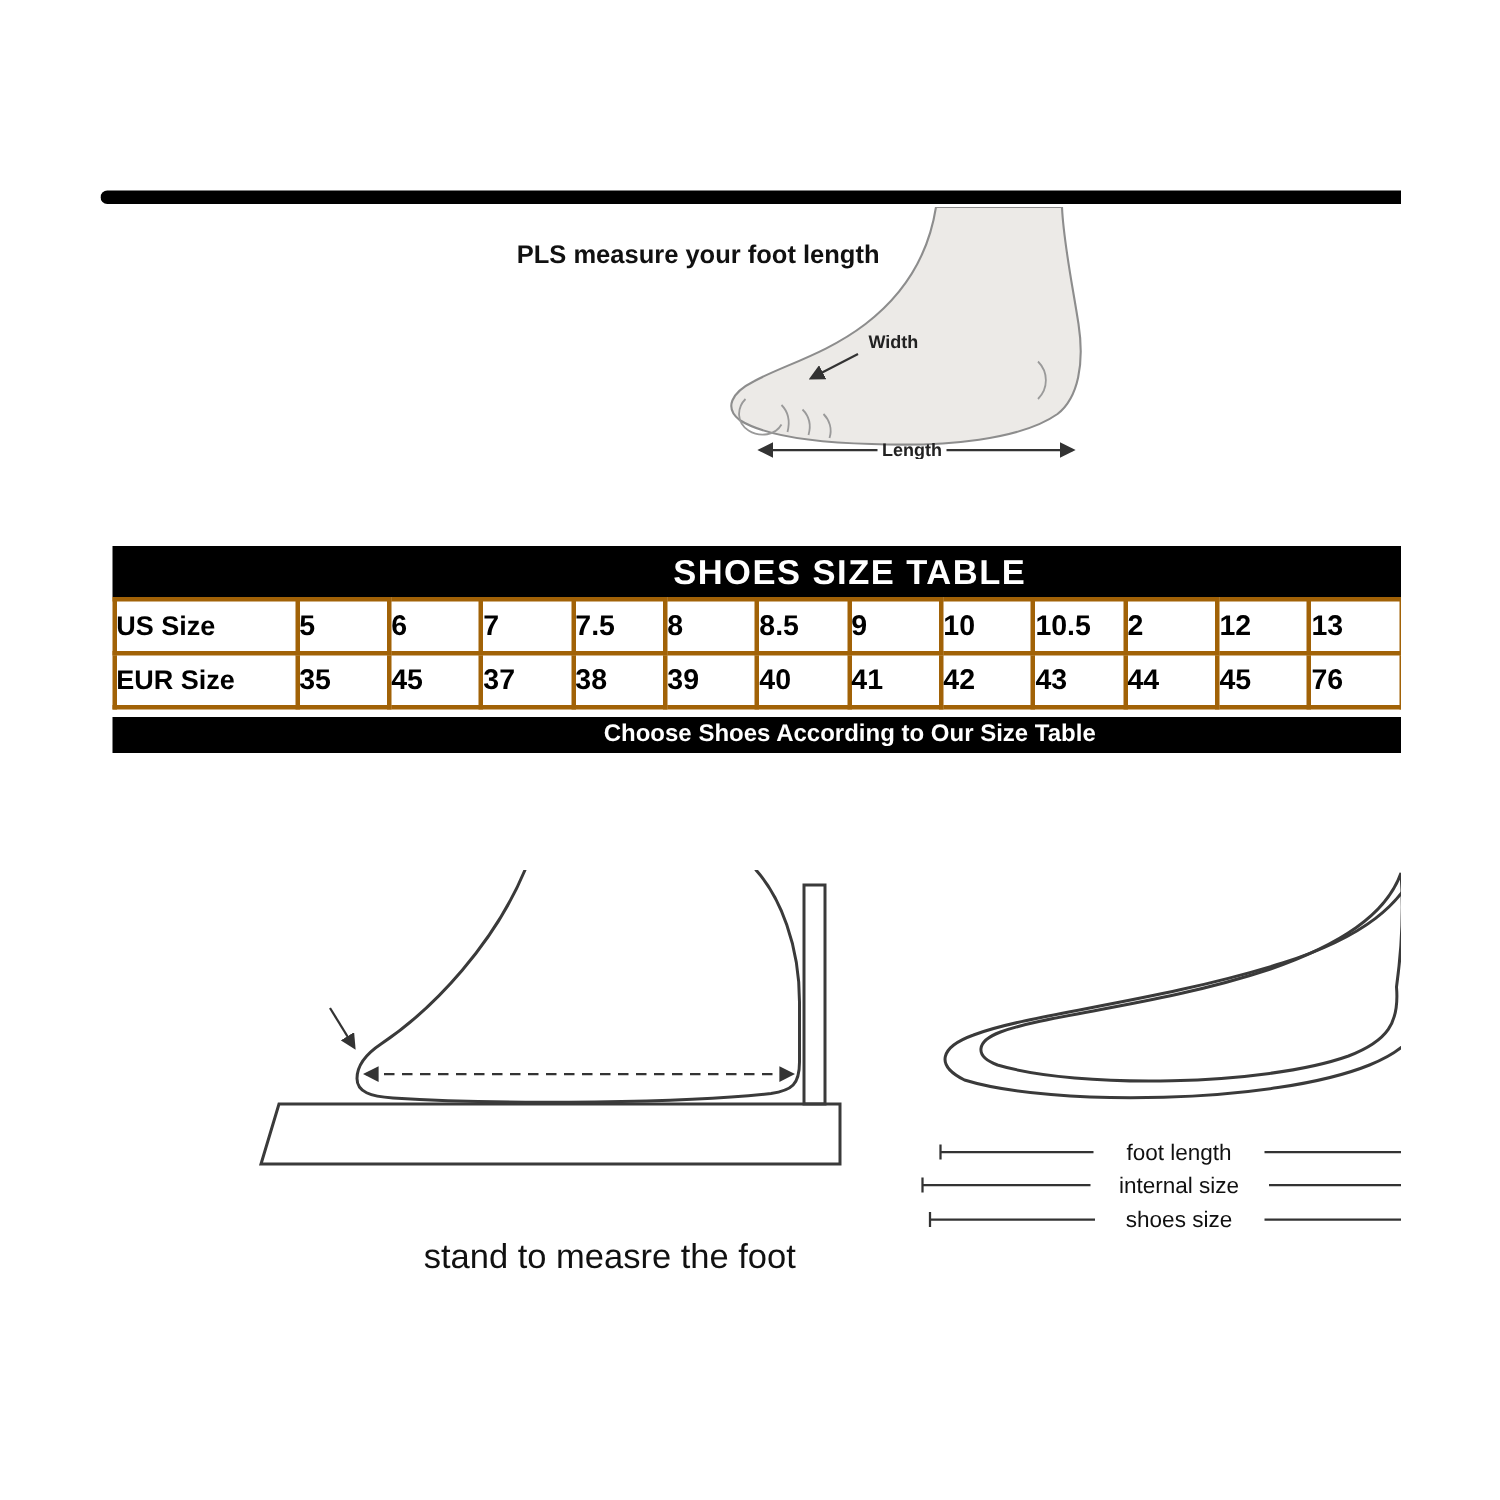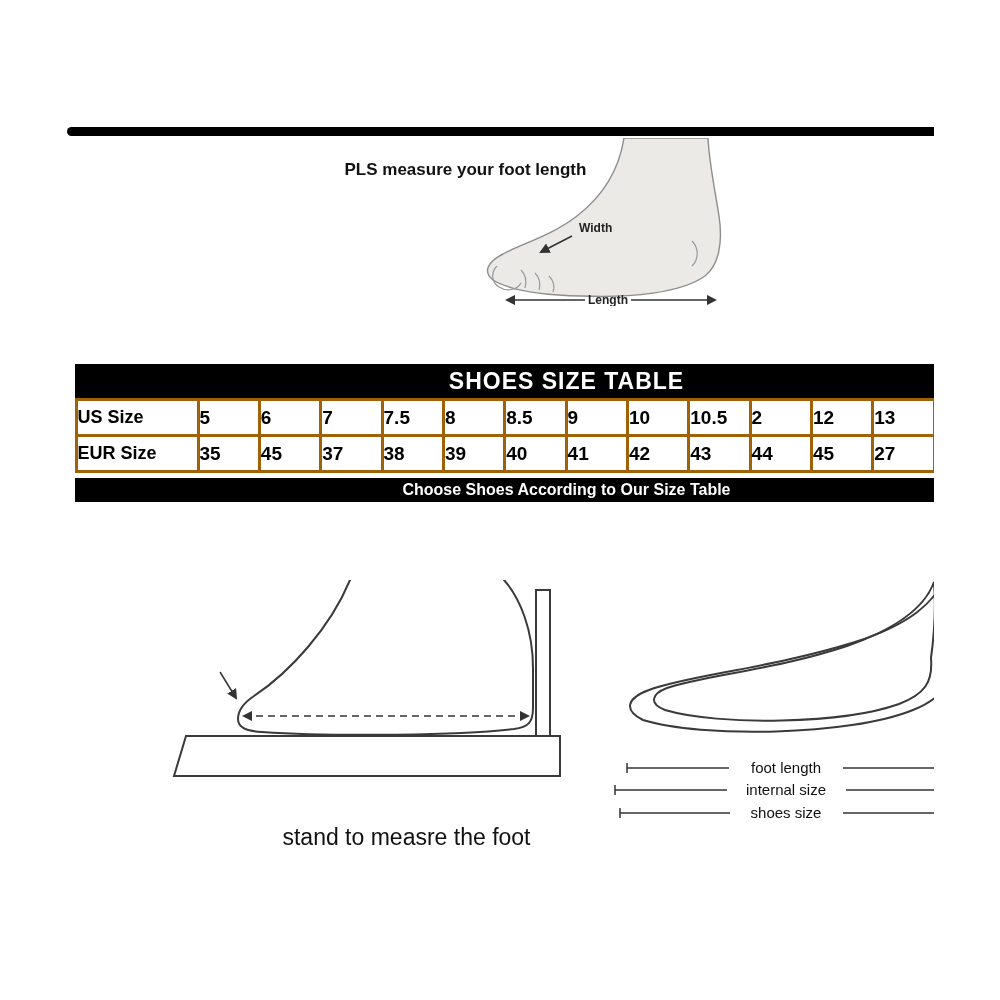--- a/index.html
+++ b/index.html
@@ -119,21 +119,21 @@
           <td>45</td>
           <td>37</td>
           <td>38</td>
           <td>39</td>
           <td>40</td>
           <td>41</td>
           <td>42</td>
           <td>43</td>
           <td>44</td>
           <td>45</td>
-          <td>27</td>
+          <td>76</td>
           <td>47</td>
           <td>42</td>
         </tr>
       </tbody>
     </table>
     <div class="gap5"></div>
     <div class="choose-bar">Choose Shoes According to Our Size Table</div>
   </div>
 
   <svg class="left-diagram" width="430" height="205" viewBox="0 0 430 205">

